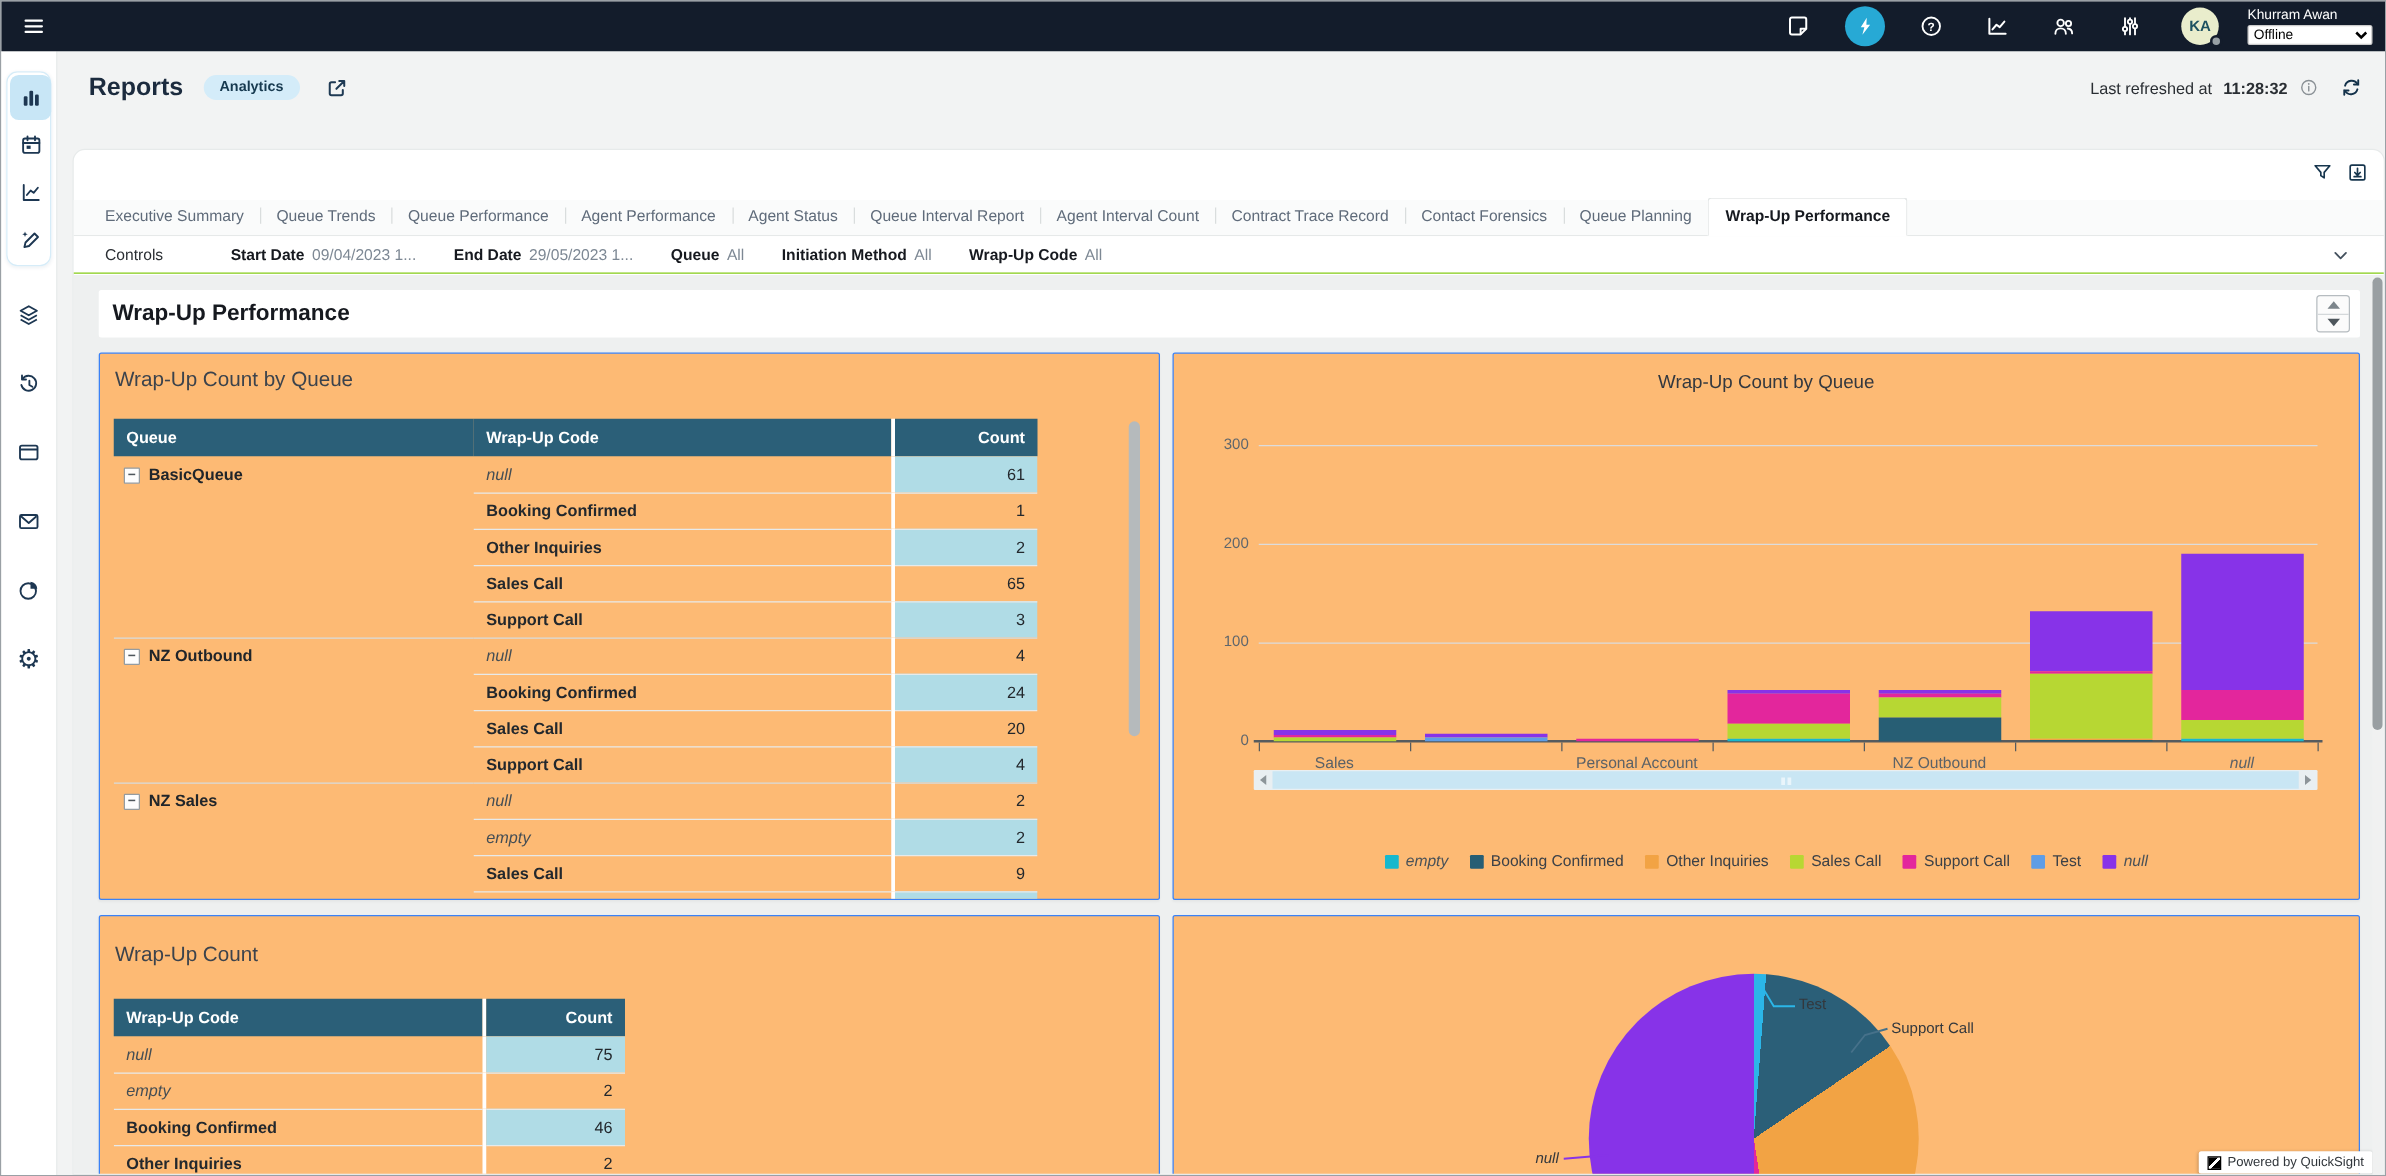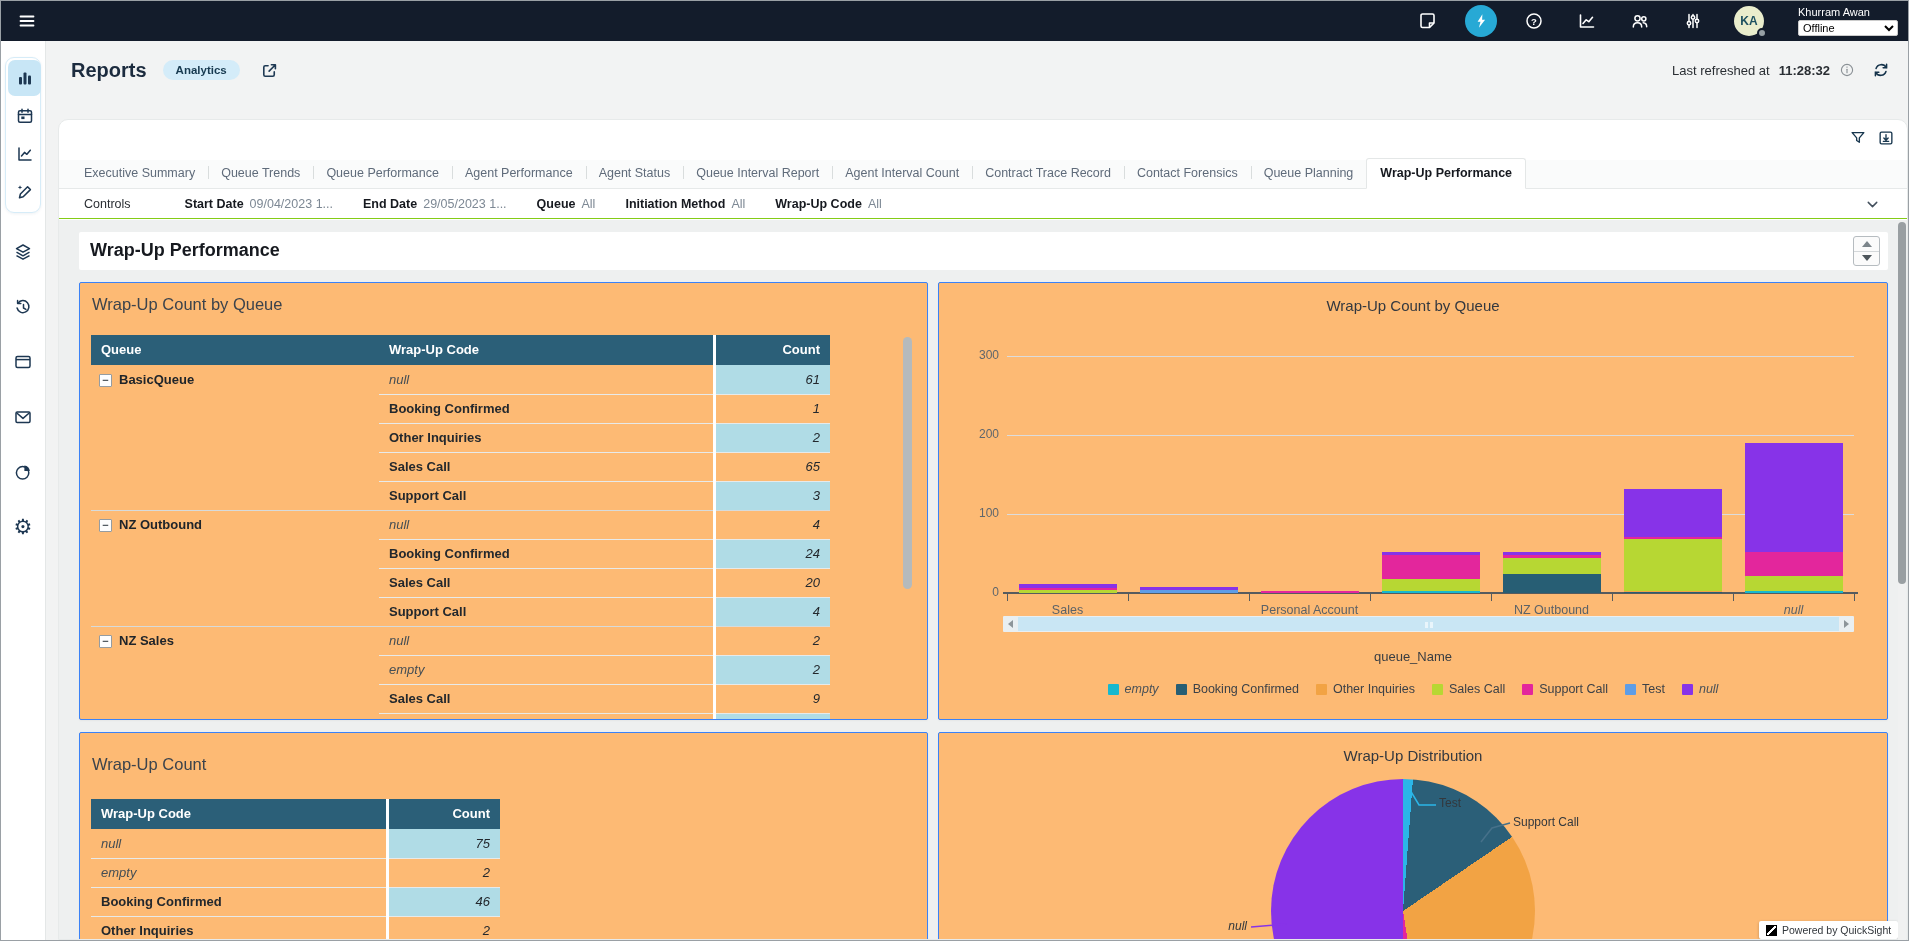--- a/index.html
+++ b/index.html
@@ -10,21 +10,21 @@
   
   .topbar { position:absolute; left:0; top:0; width:100%; height:40px; background:#131c2b; display:flex; align-items:center; z-index:30; }
   .hamburger { margin-left:10px; width:32px; height:32px; display:flex; align-items:center; justify-content:center; cursor:pointer; }
   .topbar-right { position:absolute; right:10px; top:0; height:40px; display:flex; align-items:center; gap:21px; }
   .tb-icon { width:32px; height:32px; display:flex; align-items:center; justify-content:center; color:#fff; cursor:pointer; }
   .tb-icon svg { width:20px; height:20px; }
   .bolt-circle { width:32px; height:32px; border-radius:50%; background:#27a9d5; display:flex; align-items:center; justify-content:center; }
   .avatar-wrap { position:relative; margin-left:4px; }
   .avatar { width:30px; height:30px; border-radius:50%; background:#e9edcc; color:#1d5160; font-size:12px; font-weight:700; display:flex; align-items:center; justify-content:center; }
   .status-dot { position:absolute; right:-3px; bottom:-2px; width:10px; height:10px; border-radius:50%; background:#97a0a5; border:2px solid #131c2b; }
-  .user-col { display:flex; flex-direction:column; gap:2px; margin-left:13px; }
+  .user-col { display:flex; flex-direction:column; gap:2px; margin-left:2px; }
   .user-name { color:#fff; font-size:11px; line-height:11px; }
   .status-select { width:100px; height:16px; font-size:11px; font-family:"Liberation Sans",sans-serif; border-radius:2px; border:1px solid #ccc; background:#fff; }
 
   
   .sidebar { position:absolute; left:0; top:40px; bottom:0; width:45px; background:#fff; border-right:1px solid #e4e7e7; z-index:20; }
   .side-group { margin:16px 4px 0; border:1px solid #d6ecf8; border-radius:9px; padding:2px; display:flex; flex-direction:column; gap:2px; box-shadow:0 1px 3px rgba(0,60,100,.07); }
   .side-item { width:33px; height:36px; border-radius:7px; display:flex; align-items:center; justify-content:center; color:#1d3752; cursor:pointer; }
   .side-item.active { background:#c8e6f6; }
   .side-item svg { width:20px; height:20px; }
   .side-list { margin-top:26px; display:flex; flex-direction:column; align-items:center; gap:29px; }
@@ -90,21 +90,21 @@
   .qt-body { overflow:hidden; }
   .qt-row { height:29px; cursor:default; }
   .cell { font-size:13px; line-height:28px; border-top:1px solid #e7eaea; }
   .qt-row:first-child .cell { border-top-color:transparent; }
   .c-queue { display:flex; align-items:center; gap:7px; padding-left:8px; font-weight:700; color:#20252a; border-top-color:transparent; }
   .qt-row.group .cell { border-top:1px solid #d7dbdb; }
   .qt-row.group:first-child .cell { border-top-color:transparent; }
   .toggle { width:13px; height:13px; border:1px solid #959ca1; background:#fdfdfd; color:#4e565c; font-size:11px; line-height:11px; text-align:center; border-radius:1px; cursor:pointer; flex:none; }
   .c-code { padding-left:10px; font-weight:700; color:#23282d; }
   .c-code.it { font-weight:400; font-style:italic; color:#454e54; }
-  .c-count { text-align:right; padding-right:10px; color:#23282d;font-style:italic; }
+  .c-count { text-align:right; padding-right:10px; color:#23282d; }
   .c-count.hl { background:#b0dce6; }
   .v-thumb { position:absolute; left:823px; top:54px; width:9px; height:252px; background:#b5babc; border-radius:5px; cursor:pointer; }
 
   
   .chart { position:absolute; inset:0; }
   .gridline { position:absolute; height:1px; background:#dcdcdc; }
   .axisline { position:absolute; height:2px; background:#565b5e; }
   .ytick { position:absolute; width:42px; text-align:right; font-size:12px; color:#5f666c; }
   .xtickmark { position:absolute; width:1px; height:7px; background:#565b5e; }
   .xcat { position:absolute; text-align:center; font-size:12.5px; color:#5c6267; }
@@ -547,21 +547,20 @@
           <span class="track">
               <span class="grip">
                 <i></i>
                 <i></i>
               </span>
             </span>
           <span class="hs-btn" style="right:0;">
               <span class="tri-r"></span>
             </span>
         </div>
-        <div class="xlabel" style="top:366px;">queue_Name</div>
         <div class="legend" style="top:399px;">
             <span class="lg-item it">
               <span class="lg-sw" style="background: rgb(23, 184, 206);"></span>
               <span class="lg-lbl">empty</span>
             </span>
             <span class="lg-item">
               <span class="lg-sw" style="background: rgb(39, 94, 116);"></span>
               <span class="lg-lbl">Booking Confirmed</span>
             </span>
             <span class="lg-item">
@@ -614,21 +613,20 @@
               <div class="qt-row">
                 <div class="cell c-code">Other Inquiries</div>
                 <div class="gapcell"></div>
                 <div class="cell c-count">2</div>
               </div>
             </div>
         </div>
       </section>
 
       <section class="panel" id="panel-pie">
-        <div class="panel-title-center">Wrap-Up Distribution</div>
         <div class="pie" id="pie-circle" style="background: conic-gradient(rgb(43, 182, 232) 0%, rgb(43, 182, 232) 1.2%, rgb(43, 95, 120) 1.2%, rgb(43, 95, 120) 15.5%, rgb(242, 163, 68) 15.5%, rgb(242, 163, 68) 47.5%, rgb(227, 38, 156) 47.5%, rgb(227, 38, 156) 50%, rgb(135, 51, 232) 50%, rgb(135, 51, 232) 100%);"></div>
         <svg class="leaders" width="950" height="500">
           <polyline points="497,72 480,72 471,57" fill="none" stroke="#2bb6e8" stroke-width="1.5"></polyline>
           <polyline points="571,90 553,95 542,109" fill="none" stroke="#46718a" stroke-width="1.5"></polyline>
           <polyline points="312,194 348,191" fill="none" stroke="#8733e8" stroke-width="1.5"></polyline>
         </svg>
         <div id="pie-labels">
             <div class="pie-label" style="left: 500px; top: 63px;">Test</div>
             <div class="pie-label" style="left: 574px; top: 82px;">Support Call</div>
             <div class="pie-label it" style="left: 238px; top: 186px; width: 70px; text-align: right;">null</div>

